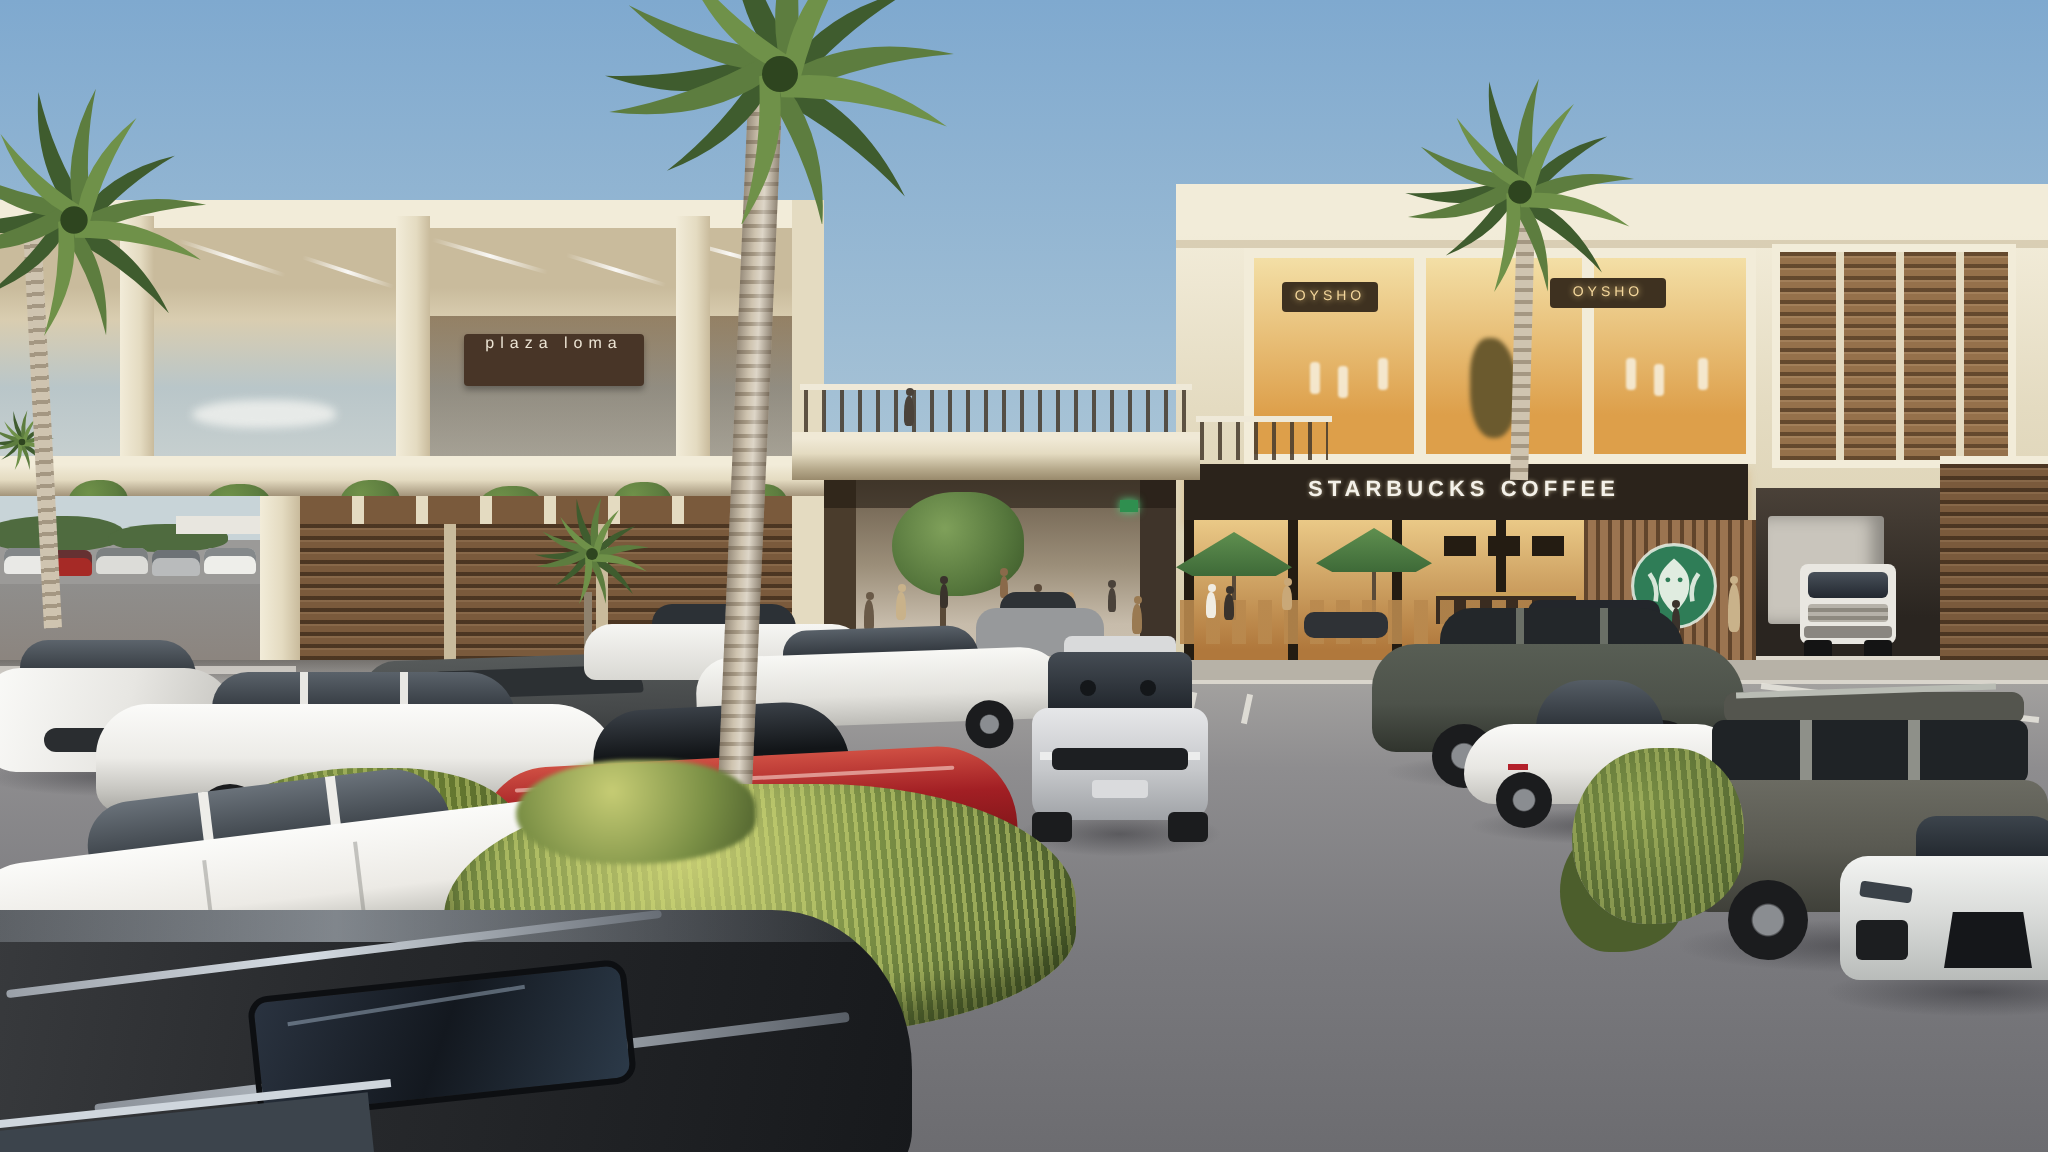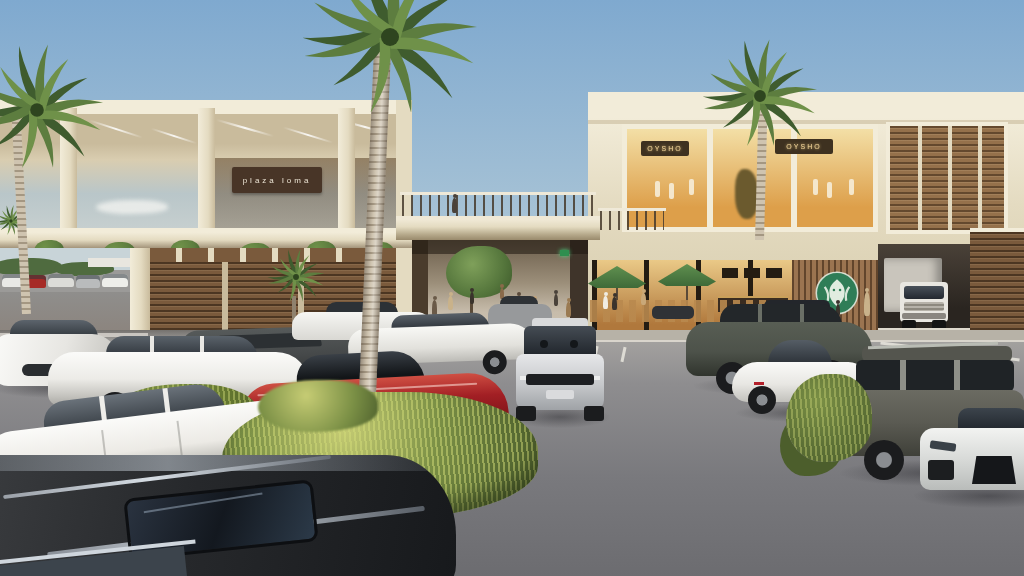--- a/index.html
+++ b/index.html
@@ -79,20 +79,23 @@
 
     <div class="rail abs" style="left:12px;top:118px;width:64px;height:20px"></div>
     <div class="abs" style="left:10px;top:116px;width:68px;height:3px;background:#efe9d8"></div>
 
     <div class="louverHL abs" style="left:298px;top:30px;width:122px;height:112px;border:4px solid var(--cream-bright);box-sizing:border-box">
       <div class="abs" style="left:28px;top:0;width:4px;height:104px;background:var(--cream)"></div>
       <div class="abs" style="left:58px;top:0;width:4px;height:104px;background:var(--cream)"></div>
       <div class="abs" style="left:88px;top:0;width:4px;height:104px;background:var(--cream)"></div>
     </div>
 
+    <div class="abs" style="left:4px;top:140px;width:282px;height:28px;background:var(--fascia-bg);box-shadow:0 3px 4px rgba(210,150,70,.35)">
+      <div style="position:absolute;left:30px;top:7px;width:220px;text-align:center;color:var(--fascia-text);font-size:11px;font-weight:bold;letter-spacing:2.5px;text-shadow:0 0 2px rgba(255,240,200,.6)">STARBUCKS COFFEE</div>
+    </div>
 
     <div class="abs" style="left:4px;top:168px;width:200px;height:76px;background:linear-gradient(180deg,var(--interior-1),var(--interior-2) 85%)">
       <div class="abs" style="left:0;top:0;width:200px;height:76px;background:repeating-linear-gradient(90deg,#241c12 0 5px,rgba(0,0,0,0) 5px 52px)"></div>
       <div class="abs" style="left:126px;top:36px;width:70px;height:14px;background:#3a2c20;border-top:2px solid #caa05a"></div>
       <div class="abs" style="left:130px;top:8px;width:16px;height:10px;background:#241c12;box-shadow:22px 0 0 #241c12,44px 0 0 #241c12"></div>
     </div>
 
     <div class="slatV abs" style="left:204px;top:168px;width:86px;height:72px">
       <svg class="abs" style="left:22px;top:10px" width="46" height="46" viewBox="0 0 60 60">
         <circle cx="30" cy="30" r="27" fill="var(--siren-green)"></circle>
@@ -138,21 +141,21 @@
     <div class="abs" style="left:0;top:0;width:412px;height:14px;background:var(--cream-bright)"></div>
 
     <div class="abs" style="left:0;top:14px;width:412px;height:114px;background:linear-gradient(180deg,var(--cream-shade) 0 26%,var(--ceiling-warm) 40%,#b9c6c9 70%,#c6cfcf)">
       <div class="streak abs" style="left:88px;top:14px;width:56px;transform:rotate(18deg)"></div>
       <div class="streak abs" style="left:150px;top:21px;width:48px;transform:rotate(18deg)"></div>
       <div class="streak abs" style="left:215px;top:13px;width:60px;transform:rotate(16deg)"></div>
       <div class="streak abs" style="left:282px;top:20px;width:52px;transform:rotate(17deg)"></div>
       <div class="streak abs" style="left:342px;top:12px;width:46px;transform:rotate(15deg)"></div>
       <div class="abs blob" style="left:96px;top:86px;width:72px;height:14px;background:#f2f3f0;opacity:.8;filter:blur(2px)"></div>
       <div class="abs" style="left:210px;top:44px;width:202px;height:84px;background:linear-gradient(180deg,rgba(90,66,40,.55),rgba(120,92,58,.35))"></div>
-      <div class="abs" style="left:232px;top:53px;width:90px;height:26px;background:var(--sign-bg);border-radius:2px;display:flex;align-items:center;justify-content:center;box-shadow:0 2px 3px rgba(0,0,0,.3)">
+      <div class="abs" style="left:232px;top:53px;width:90px;height:26px;background:var(--sign-bg);border-radius:2px;display:flex;justify-content:center;box-shadow:0 2px 3px rgba(0,0,0,.3)">
         <span style="color:var(--sign-text);font-size:8px;letter-spacing:3px;white-space:nowrap">plaza loma</span>
       </div>
     </div>
 
     <div class="abs" style="left:60px;top:8px;width:17px;height:130px;background:linear-gradient(90deg,var(--cream-bright),var(--cream) 60%,var(--cream-shade))"></div>
     <div class="abs" style="left:198px;top:8px;width:17px;height:130px;background:linear-gradient(90deg,var(--cream-bright),var(--cream) 60%,var(--cream-shade))"></div>
     <div class="abs" style="left:338px;top:8px;width:17px;height:130px;background:linear-gradient(90deg,var(--cream-bright),var(--cream) 60%,var(--cream-shade))"></div>
     <div class="abs" style="left:396px;top:0;width:16px;height:240px;background:var(--cream)"></div>
 
     <div class="abs" style="left:0;top:128px;width:412px;height:20px;background:linear-gradient(180deg,var(--cream-bright) 0 22%,var(--cream) 60%,var(--slab-shadow))"></div>

